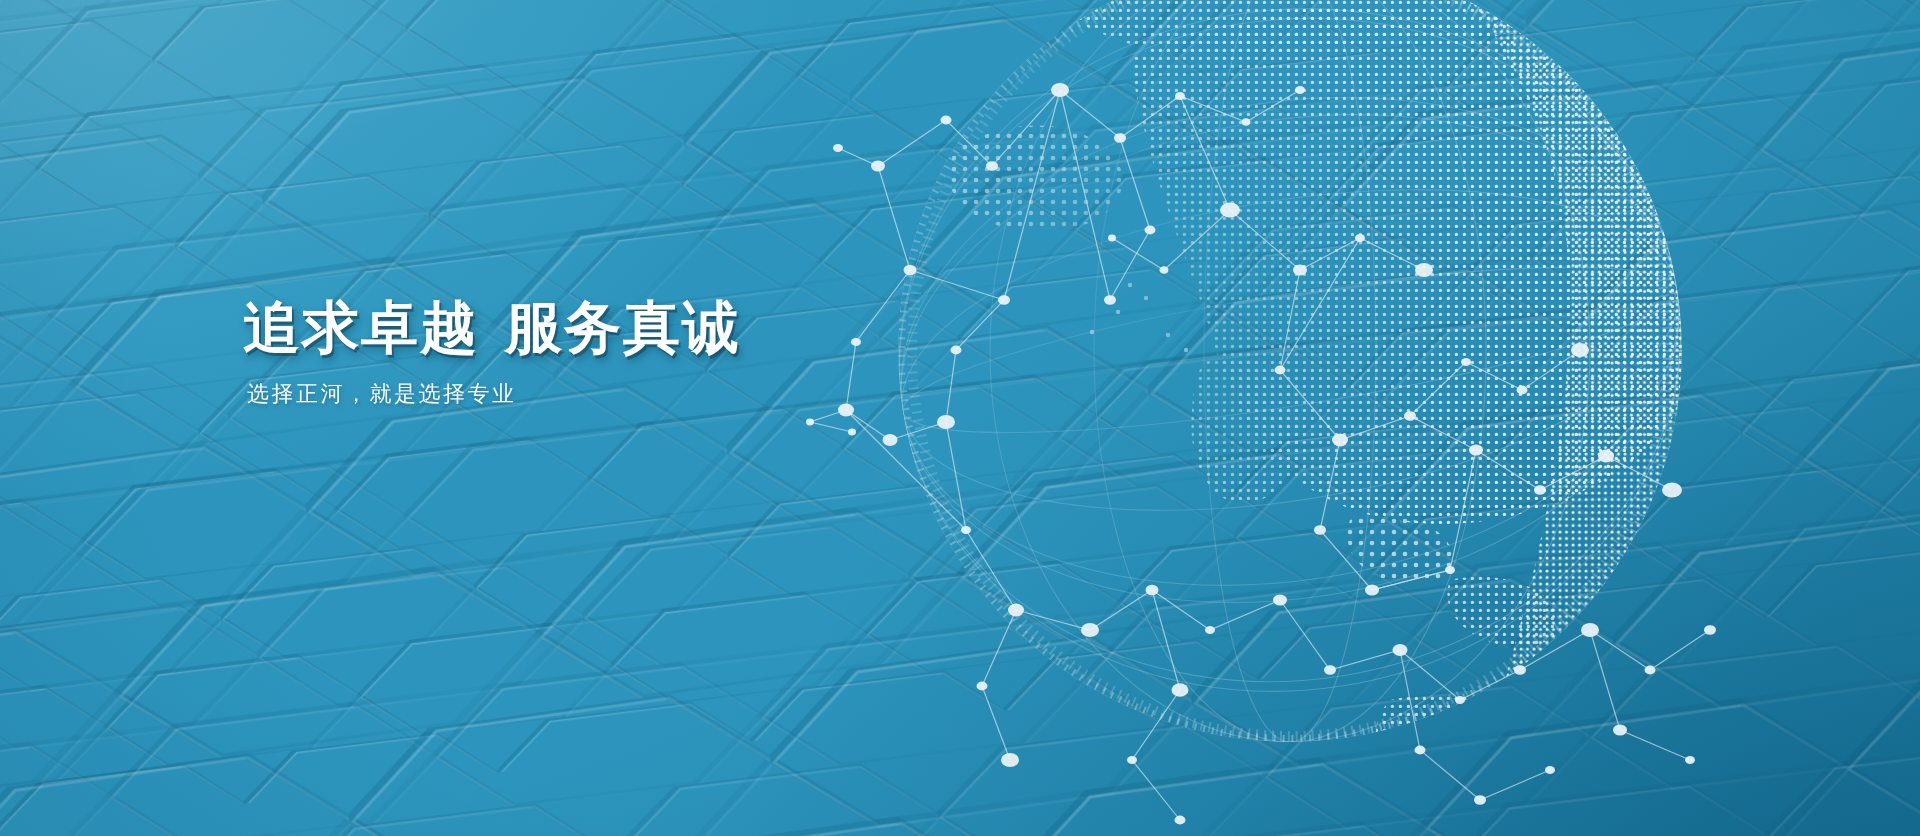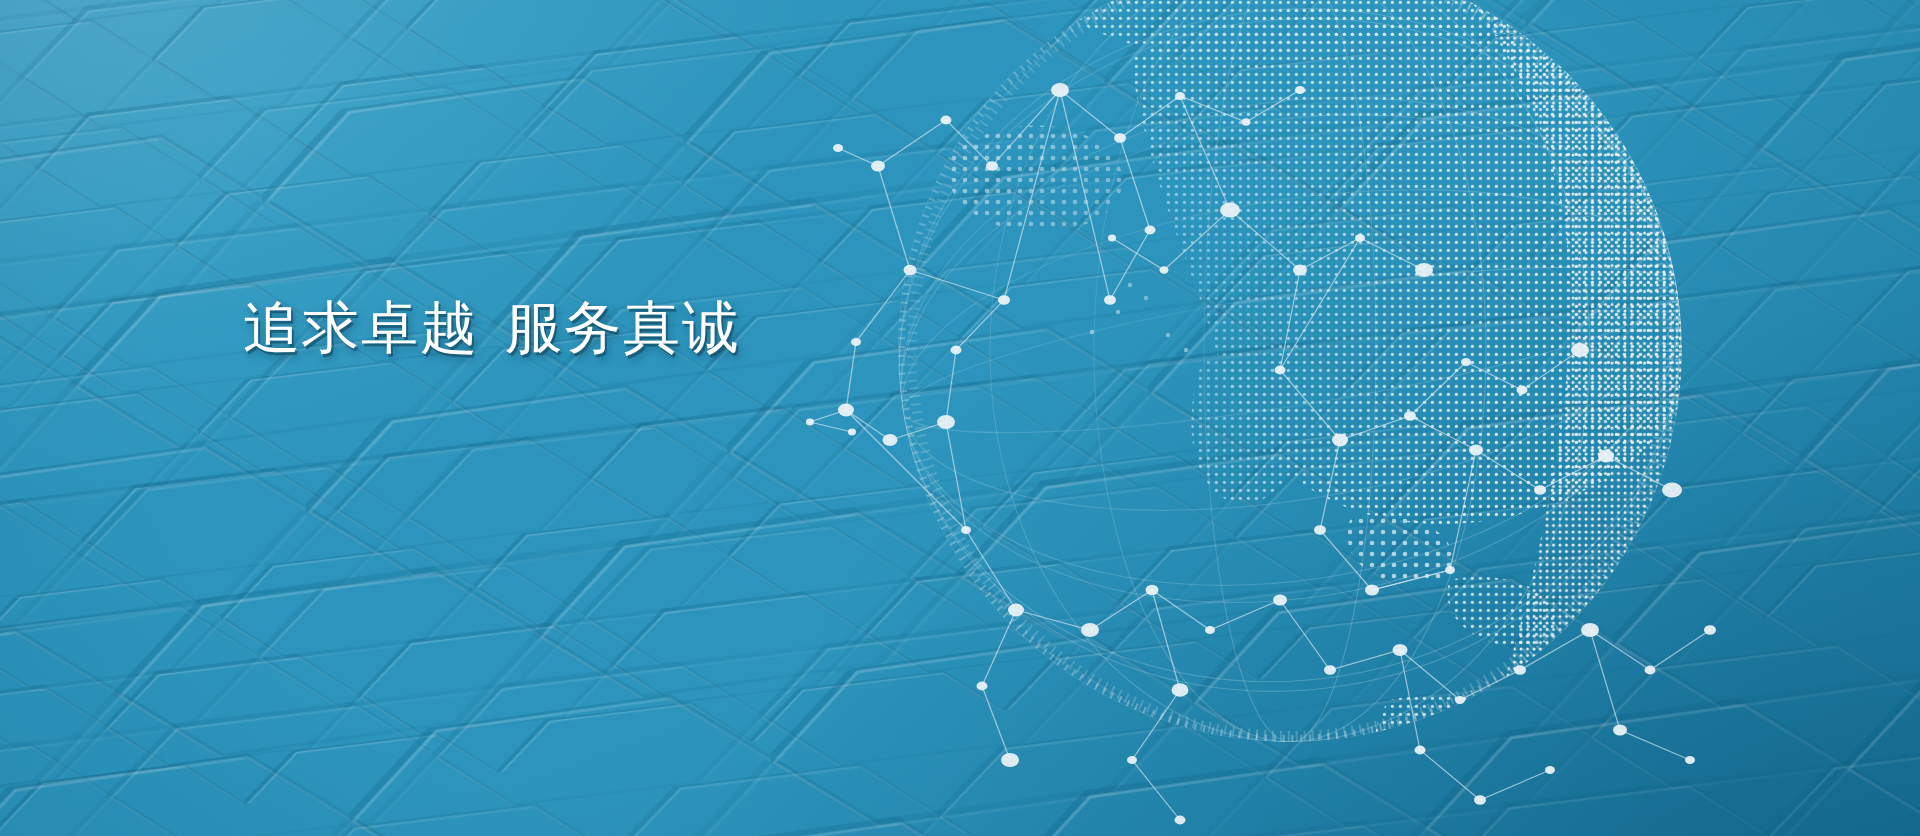--- a/index.html
+++ b/index.html
@@ -92,21 +92,21 @@
     position: absolute;
     left: 243px;
     top: 296px;
     width: 760px;
     z-index: 20;
   }
   .headline {
     margin: 0;
     font-size: 57px;
     line-height: 1.12;
-    font-weight: 400;
+    font-weight: 700;
     letter-spacing: 2px;
     color: #ffffff;
     white-space: nowrap;
     text-shadow:
        2px 3px 0 rgba(17,72,99,0.62),
        3px 5px 8px rgba(11,58,82,0.45);
   }
   .headline .gap { display: inline-block; width: 26px; }
   .subline {
     margin: 20px 0 0 4px;
@@ -354,15 +354,16 @@
         <ellipse cx="890" cy="700" rx="5.5" ry="4.4"></ellipse>
         <ellipse cx="950" cy="660" rx="6" ry="4.8"></ellipse>
         <ellipse cx="860" cy="760" rx="7" ry="5.6"></ellipse>
         <ellipse cx="930" cy="790" rx="5" ry="4"></ellipse>
       </g>
     </svg>
   </div>
 
   <div class="copy">
     <h1 class="headline"><span>追求卓越</span><span class="gap"></span><span>服务真诚</span></h1>
+    <p class="subline">选择正河，就是选择专业</p>
   </div>
 
 </div>
 
 </body></html>

